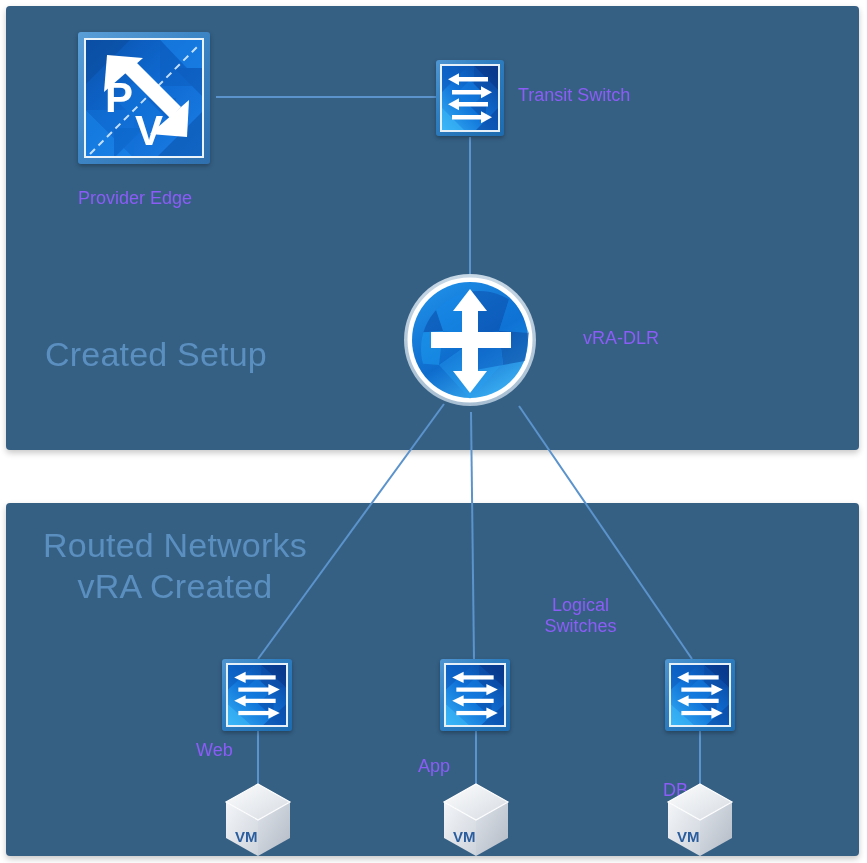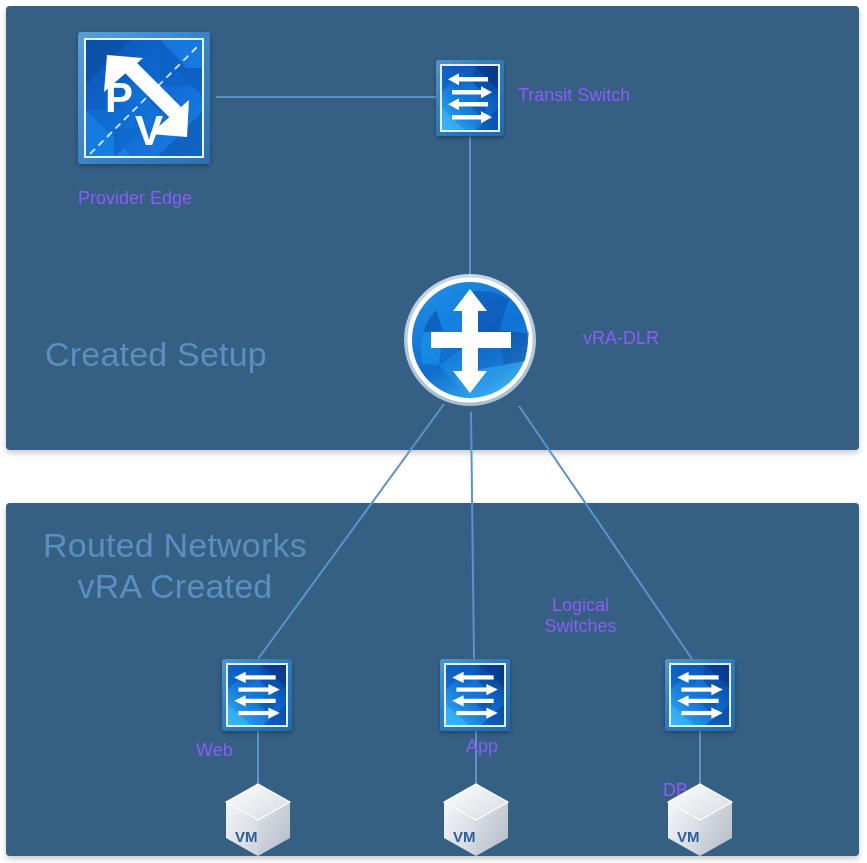--- a/index.html
+++ b/index.html
@@ -368,21 +368,21 @@
             <rect x="10" y="24" width="32" height="4.5"></rect>
             <polygon points="50,26.2 39,20.2 39,32.2"></polygon>
             <rect x="14" y="36" width="32" height="4.5"></rect>
             <polygon points="6,38.2 17,32.2 17,44.2"></polygon>
             <rect x="10" y="49" width="32" height="4.5"></rect>
             <polygon points="50,51.2 39,45.2 39,57.2"></polygon>
           </g>
         </svg>
       </div>
     </div>
-    <div class="node-label" style="left:418px; top:736px;margin-left:48px;">App</div>
+    <div class="node-label" style="left:418px; top:756px;">App</div>
   </div>
 
   <div class="node" style="left:0;top:0;">
     <div class="switch-icon" style="left:665px; top:659px; width:70px; height:72px;">
       <div class="sw-inner">
         <svg width="58" height="60" viewBox="0 0 56 64" preserveAspectRatio="none">
           <rect width="56" height="64" fill="url(#swBgA)"></rect>
           <g opacity="0.5">
             <polygon points="0,0 26,0 0,26" fill="#0c57b8"></polygon>
             <polygon points="56,0 56,24 32,0" fill="#072f7e"></polygon>

